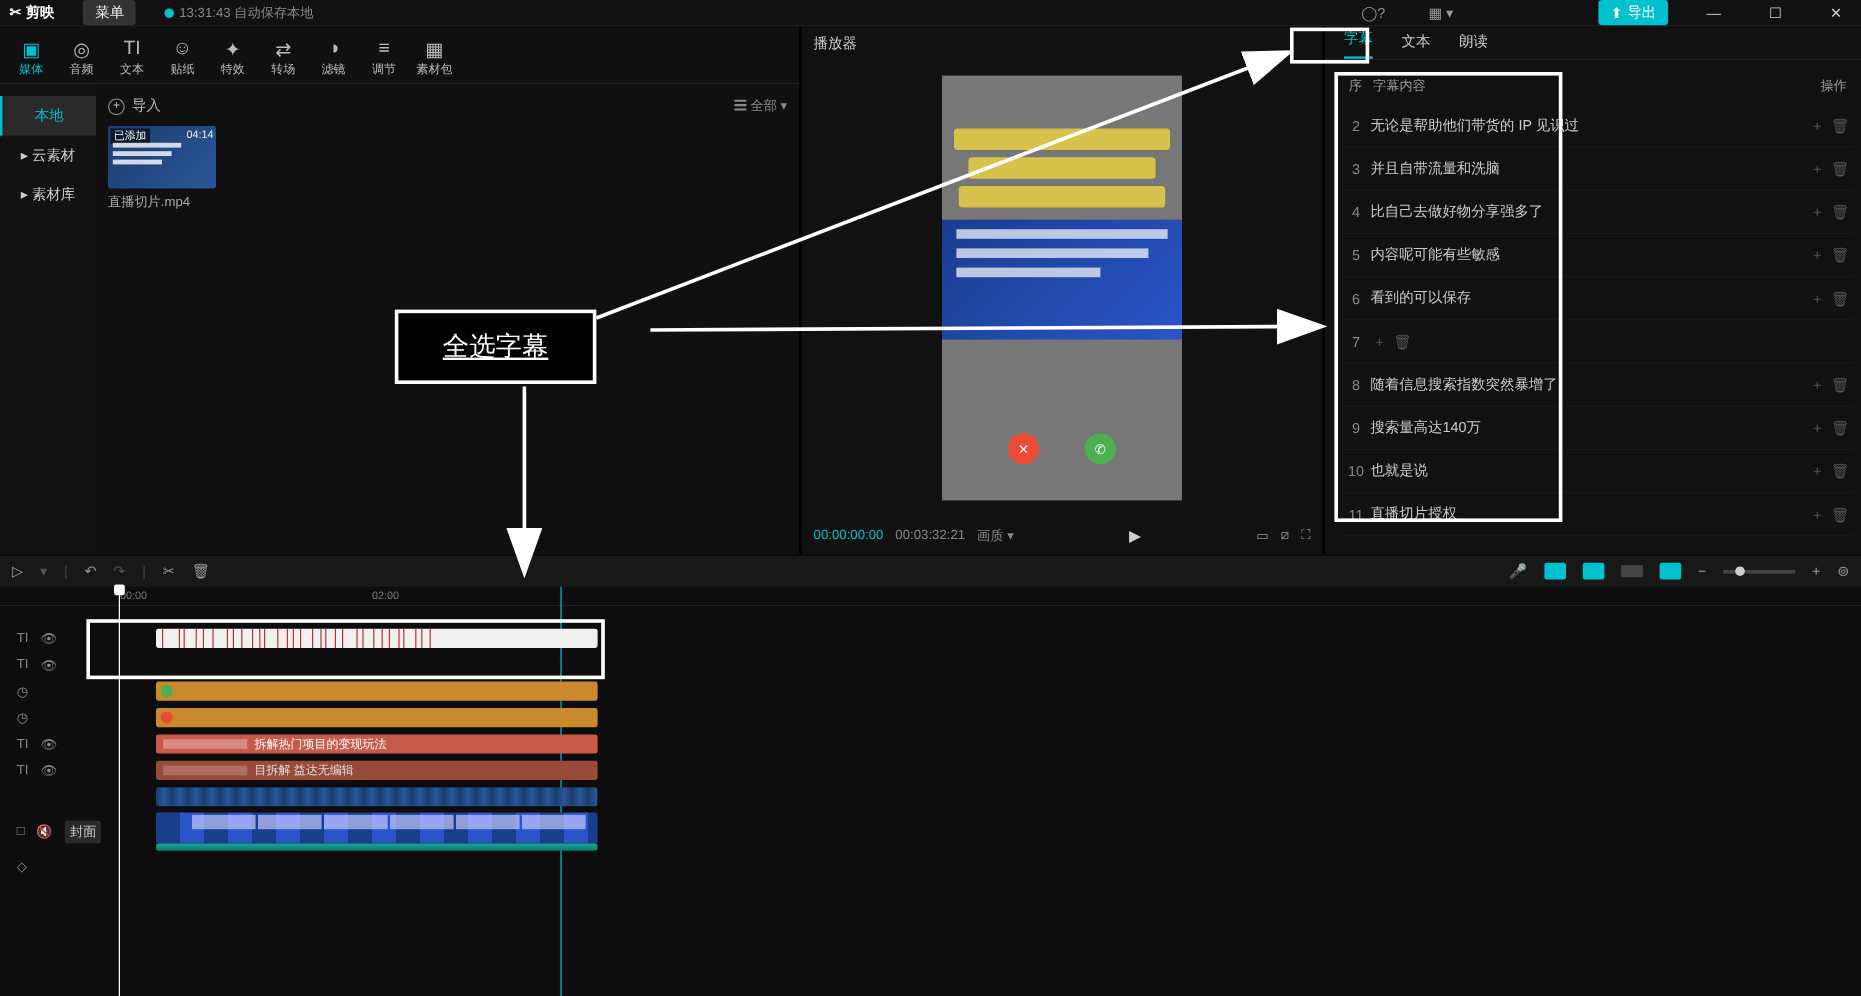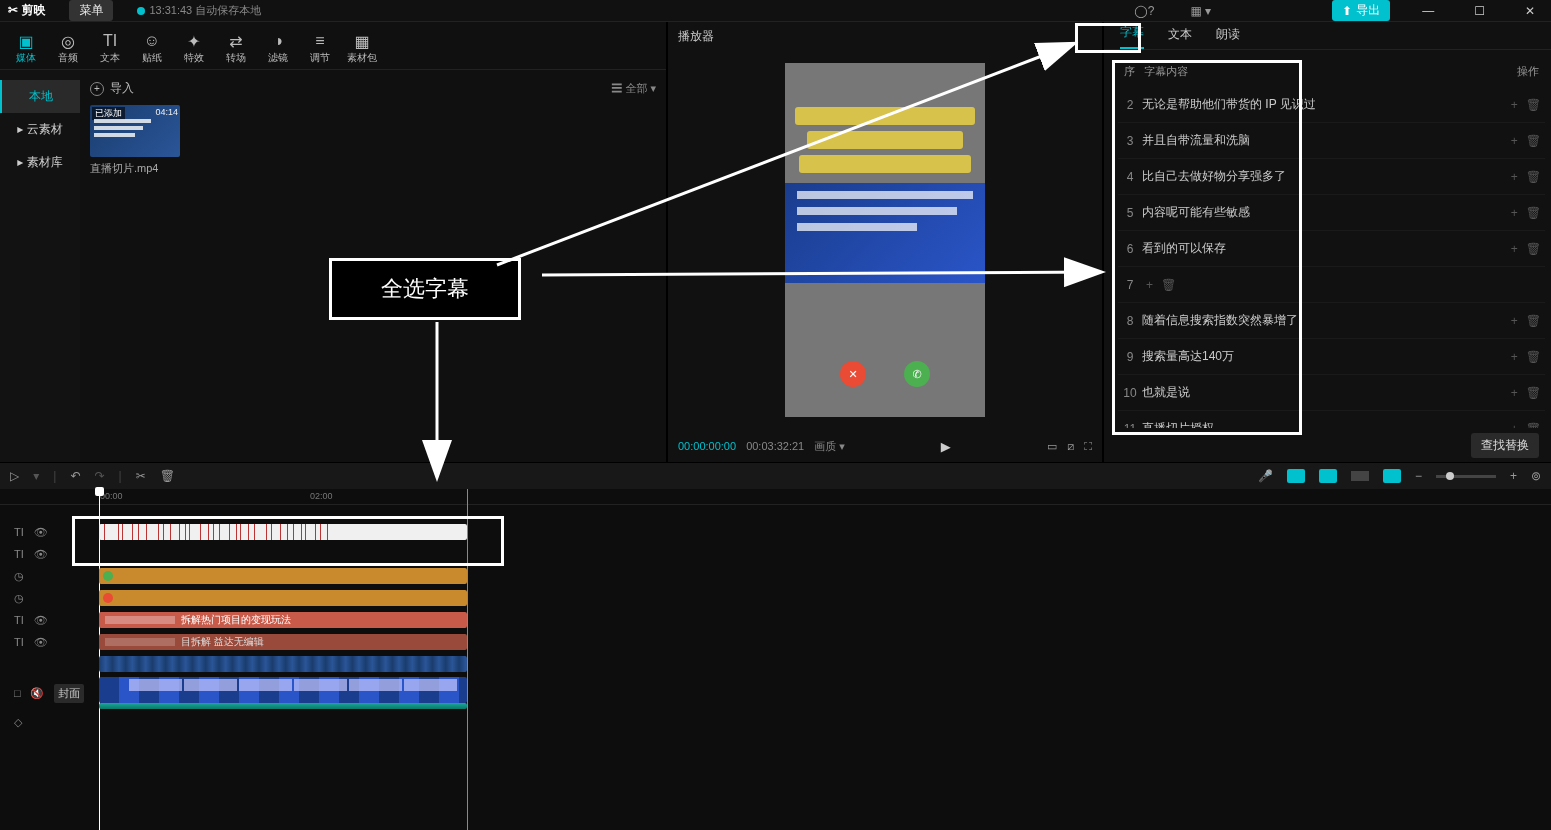--- a/index.html
+++ b/index.html
@@ -264,20 +264,21 @@
     color:#888;
     font-size:11px;
   }
   .track-head .eye { color:#888;}
   .track-clip {
     position:absolute;
     top:3px;
     bottom:3px;
     border-radius:2px;
     overflow:hidden;
+    margin-left:31px;
   }
   .clip-orange { background:#c88a2c;}
   .clip-orange2 { background:#c88a2c;}
   .clip-red { background:#c85a4a; color:#fff; font-size:10px; padding-left:6px; display:flex; align-items:center; white-space:nowrap;}
   .clip-darkred { background:#9a4a3a; color:#ddd; font-size:10px; padding-left:6px; display:flex; align-items:center;}
   .clip-subs {
     background:#f0f0f0;
     display:flex;
   }
   .clip-subs .seg { flex:0 0 auto; height:100%; border-right:1px solid #b33;}
@@ -463,23 +464,20 @@
             <span class="act">+</span>
             <span class="act">🗑</span>
           </div>
           <div class="sub-row">
             <span class="idx">11</span>
             <span class="txt">直播切片授权</span>
             <span class="act">+</span>
             <span class="act">🗑</span>
           </div>
         </div>
-    </div>
-    <div class="right-foot">
-      <span class="btn">查找替换</span>
     </div>
   </div>
 </div>
 
 <div class="timeline-area">
   <div class="tl-toolbar">
     <span class="tbtn">▷</span>
     <span style="color:#555">▾</span>
     <span style="color:#444">|</span>
     <span class="tbtn">↶</span>
@@ -612,21 +610,21 @@
       <div class="track-clip clip-audio" style="left:99px;width:368px;"></div>
     </div>
     <div class="track-row">
       <div class="track-head">
           <span>◇</span>
         </div>
     </div>
   </div>
 </div>
 
-<div class="anno-box" style="left:329px; top:258px; width:192px; height:62px;">
+<div class="anno-box" style="left:329px; top:258px; width:168px; height:62px;text-decoration:underline;">
   <span>全选字幕</span>
 </div>
 <div class="sel-box" style="left:72px; top:516px; width:432px; height:50px;"></div>
 <div class="sel-box" style="left:1075px; top:23px; width:66px; height:30px;"></div>
 <div class="sel-box" style="left:1112px; top:60px; width:190px; height:375px;"></div>
 
 <svg class="arrow" style="left:0;top:0;width:1551px;height:830px;">
   <defs>
     <marker id="ah" markerWidth="14" markerHeight="10" refX="12" refY="5" orient="auto">
       <polygon points="0 0, 14 5, 0 10" fill="#fff"></polygon>

